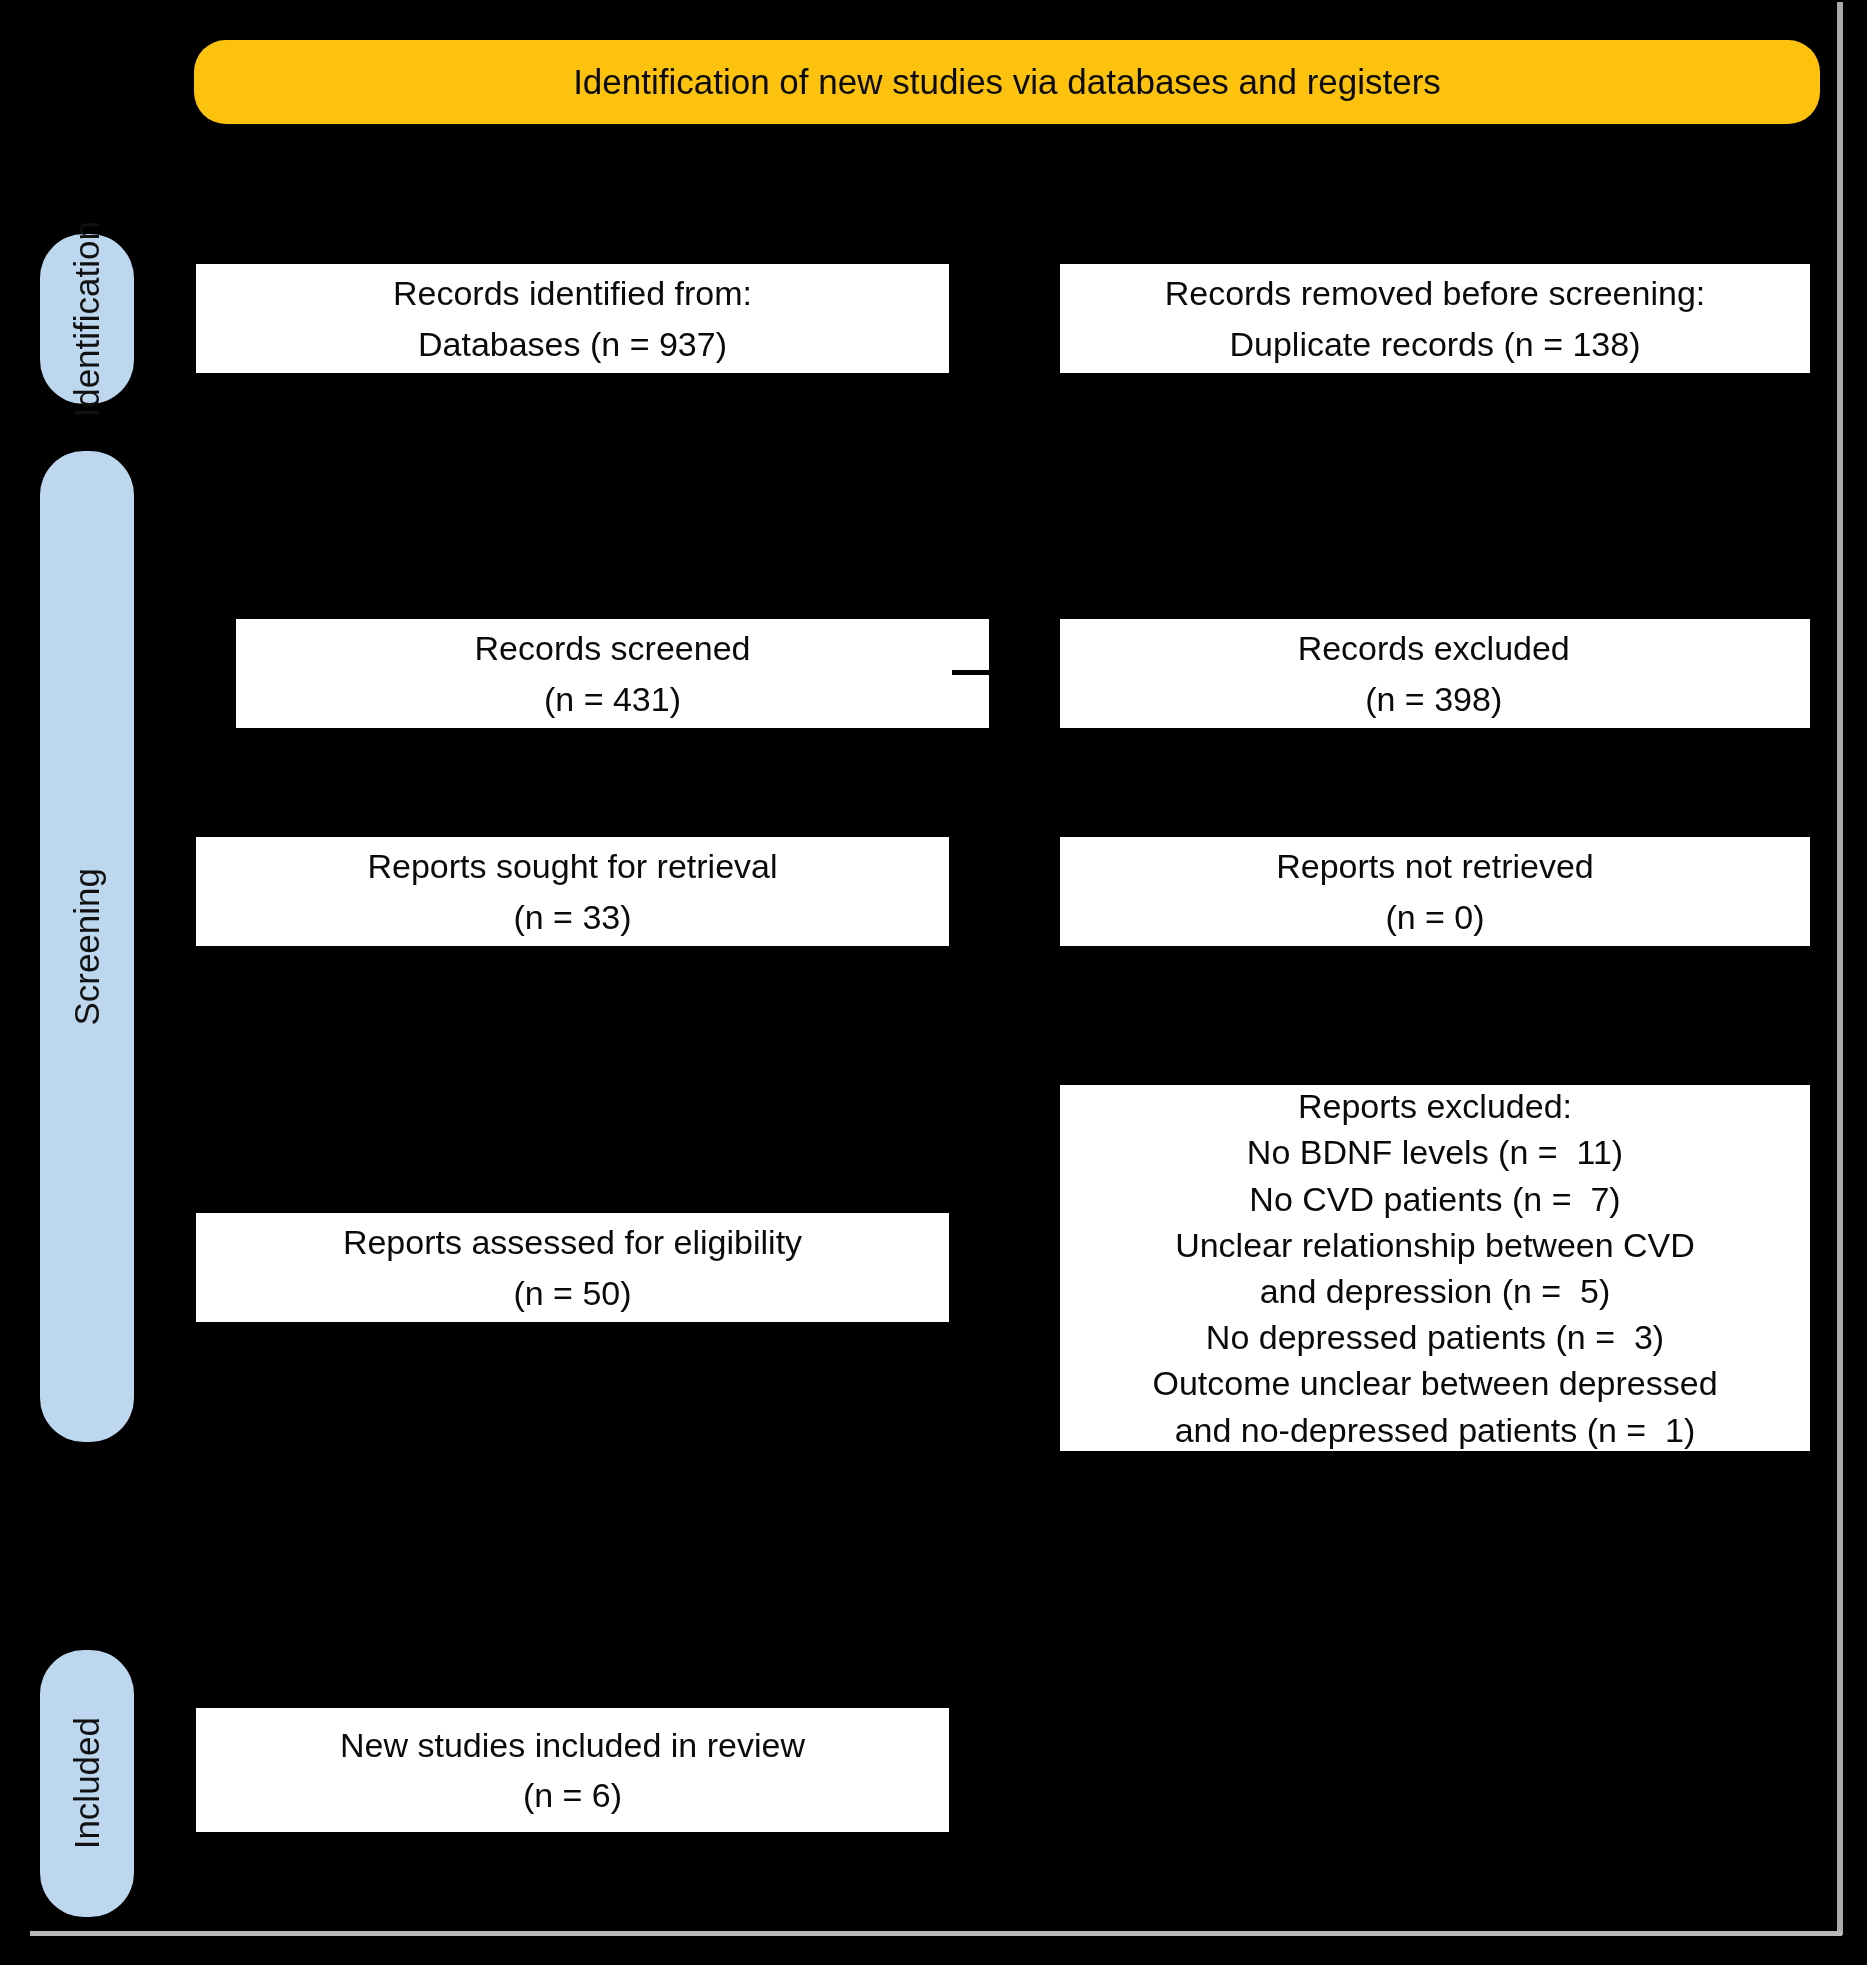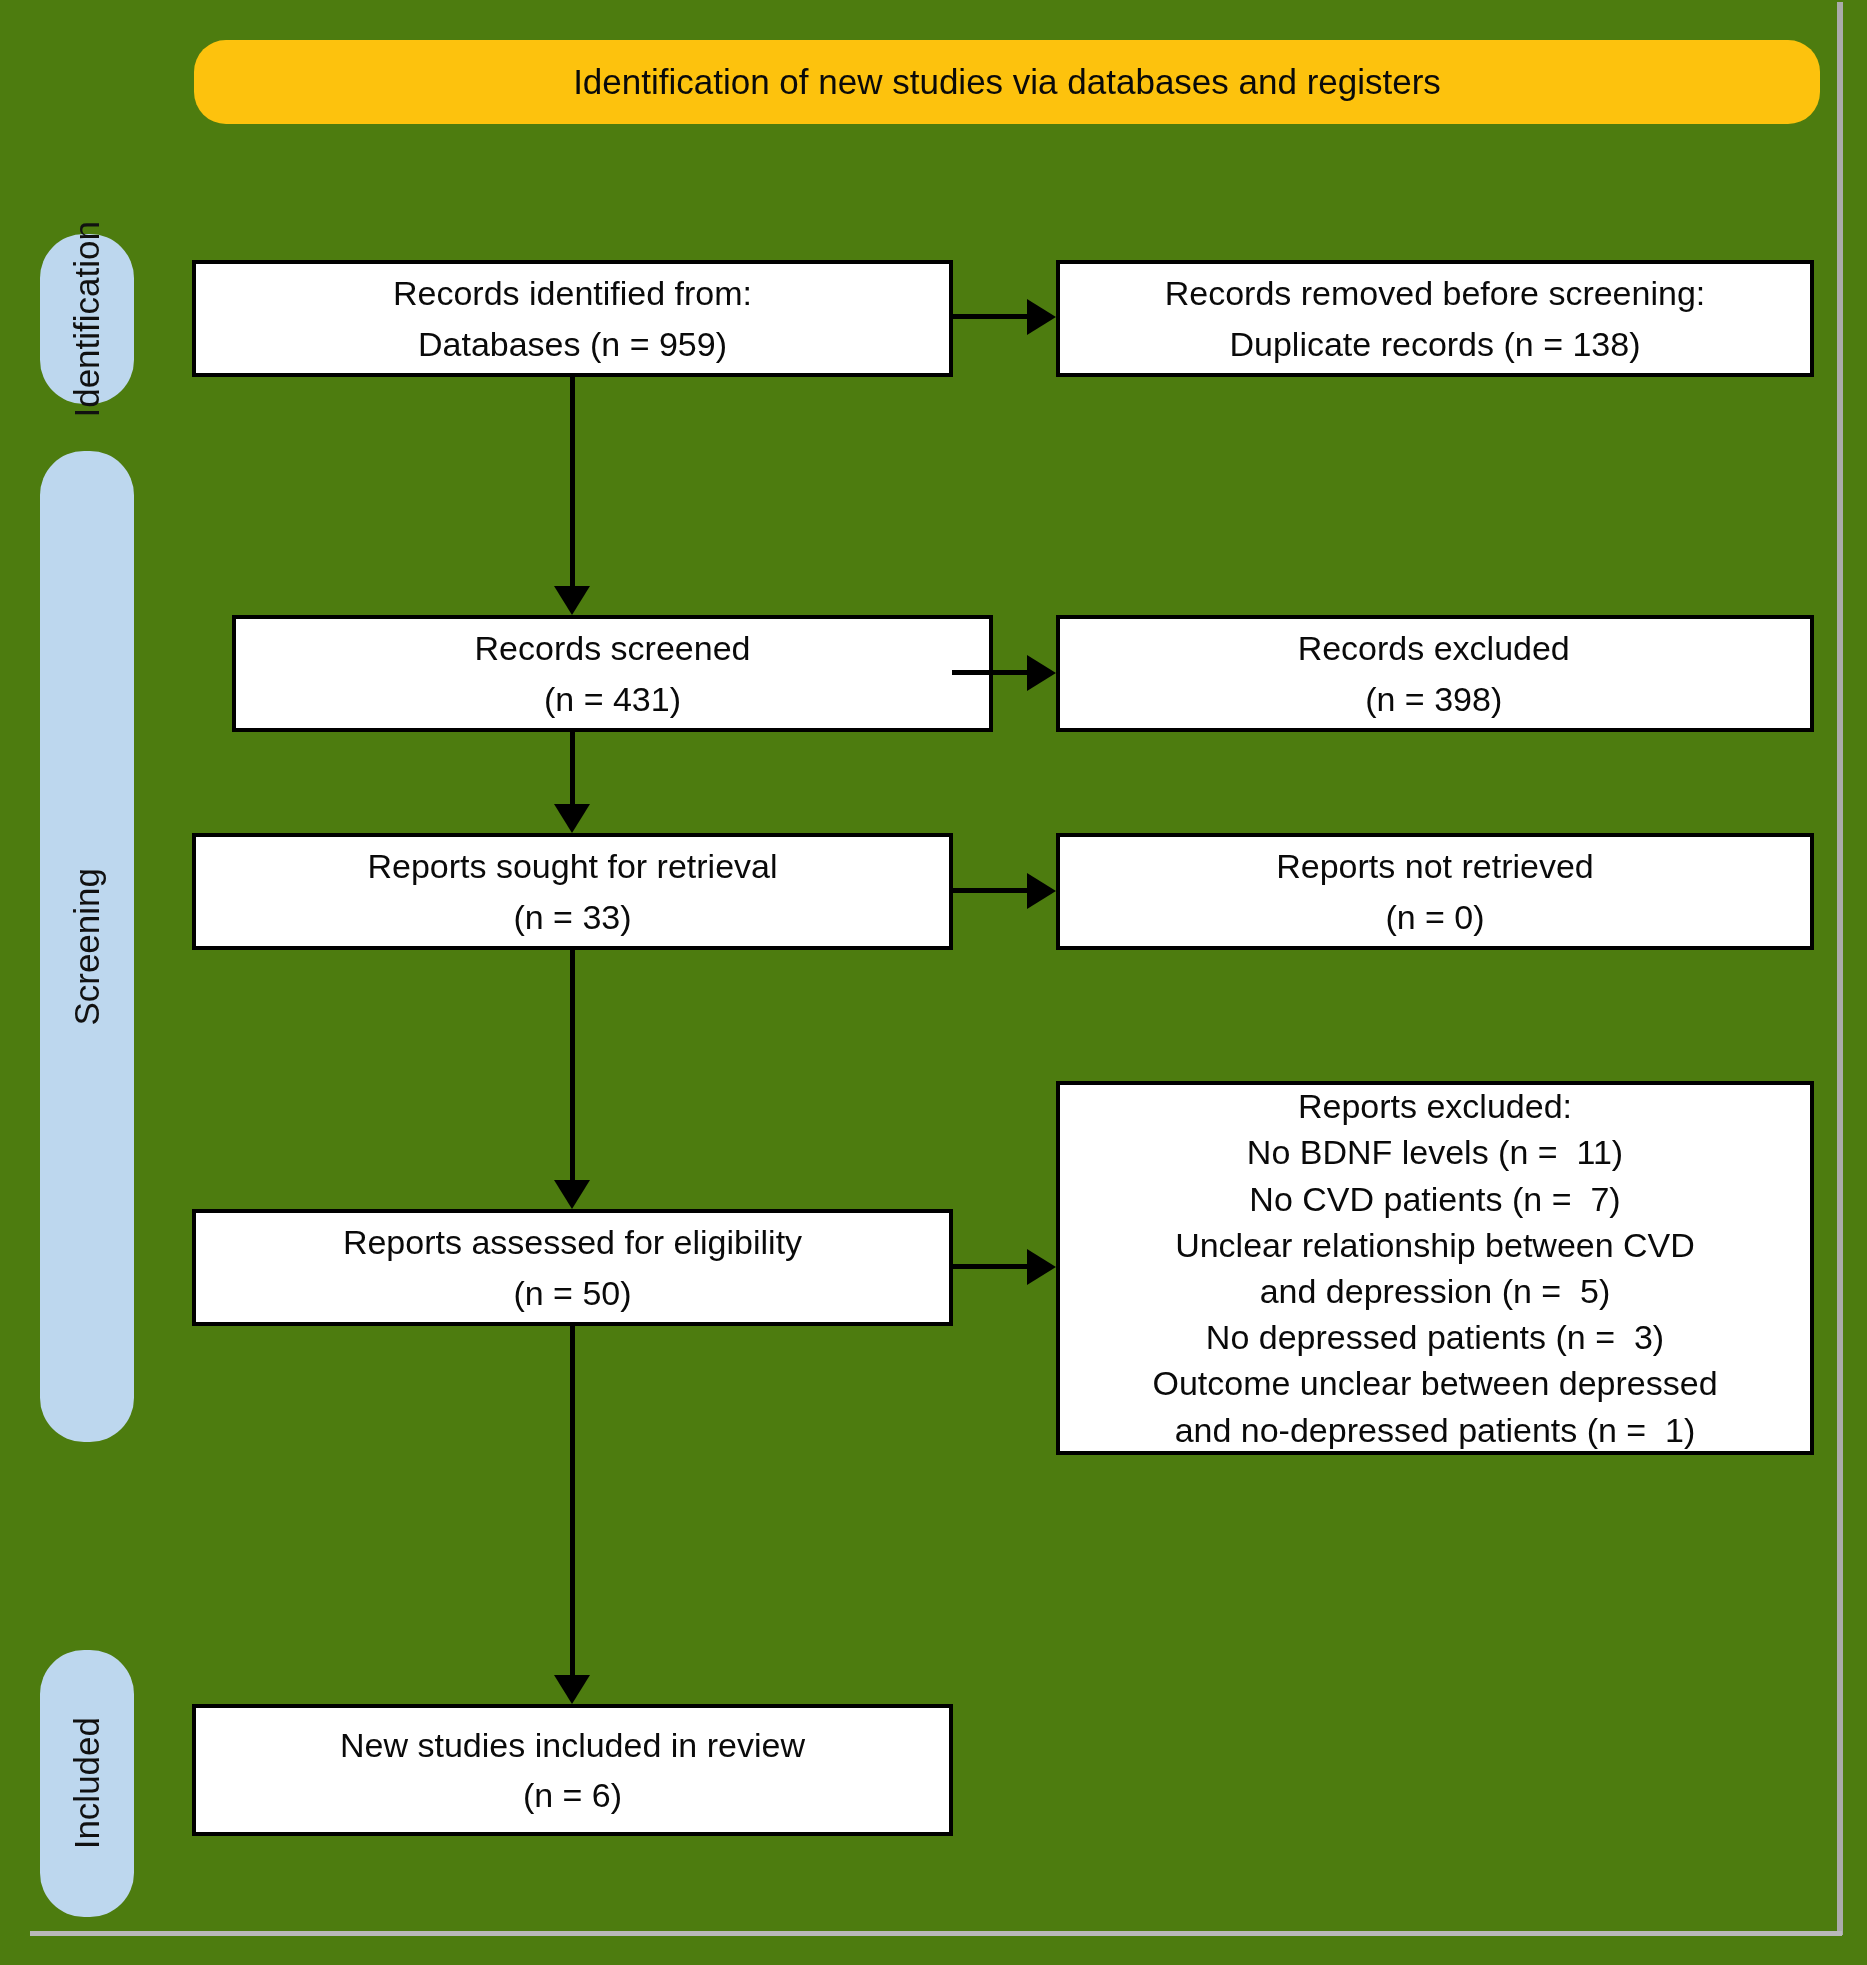--- a/index.html
+++ b/index.html
@@ -1,17 +1,17 @@
 <!DOCTYPE html>
 <html style="font-size:12px"><head>
 <meta charset="utf-8">
 <style>
   html,body{margin:0;padding:0;background:#ffffff;}
   .stage{
-    position:relative;width:1867px;height:1965px;background:#4d7c0f;
+    position:relative;width:1867px;height:1965px;background:#000000;
     font-family:"Liberation Sans", sans-serif;color:#0a0a0a;overflow:hidden;
   }
   .frame-edge{position:absolute;}
   #frame-right{left:1837px;top:1.5px;width:6px;height:1933px;background:#ababab;}
   #frame-bottom{left:30px;top:1931px;width:1812px;height:4.6px;background:#b9b9b9;}
 
   .banner{
     position:absolute;left:194px;top:40px;width:1626px;height:84px;
     border-radius:32px;display:flex;align-items:center;justify-content:center;
     font-size:35px;
@@ -80,21 +80,21 @@
     <span class="vtext">Identification</span>
   </div>
   <div id="pill-screening" class="pill" style="background: rgb(189, 215, 238);">
     <span class="vtext">Screening</span>
   </div>
   <div id="pill-included" class="pill" style="background: rgb(189, 215, 238);">
     <span class="vtext">Included</span>
   </div>
 
   <div id="b1" class="box">Records identified from:
-Databases (n = 959)</div>
+Databases (n = 937)</div>
   <div id="b2" class="box">Records screened
 (n = 431)</div>
   <div id="b3" class="box">Reports sought for retrieval
 (n = 33)</div>
   <div id="b4" class="box">Reports assessed for eligibility
 (n = 50)</div>
   <div id="b5" class="box">New studies included in review
 (n = 6)</div>
 
   <div id="r1" class="box">Records removed before screening:

